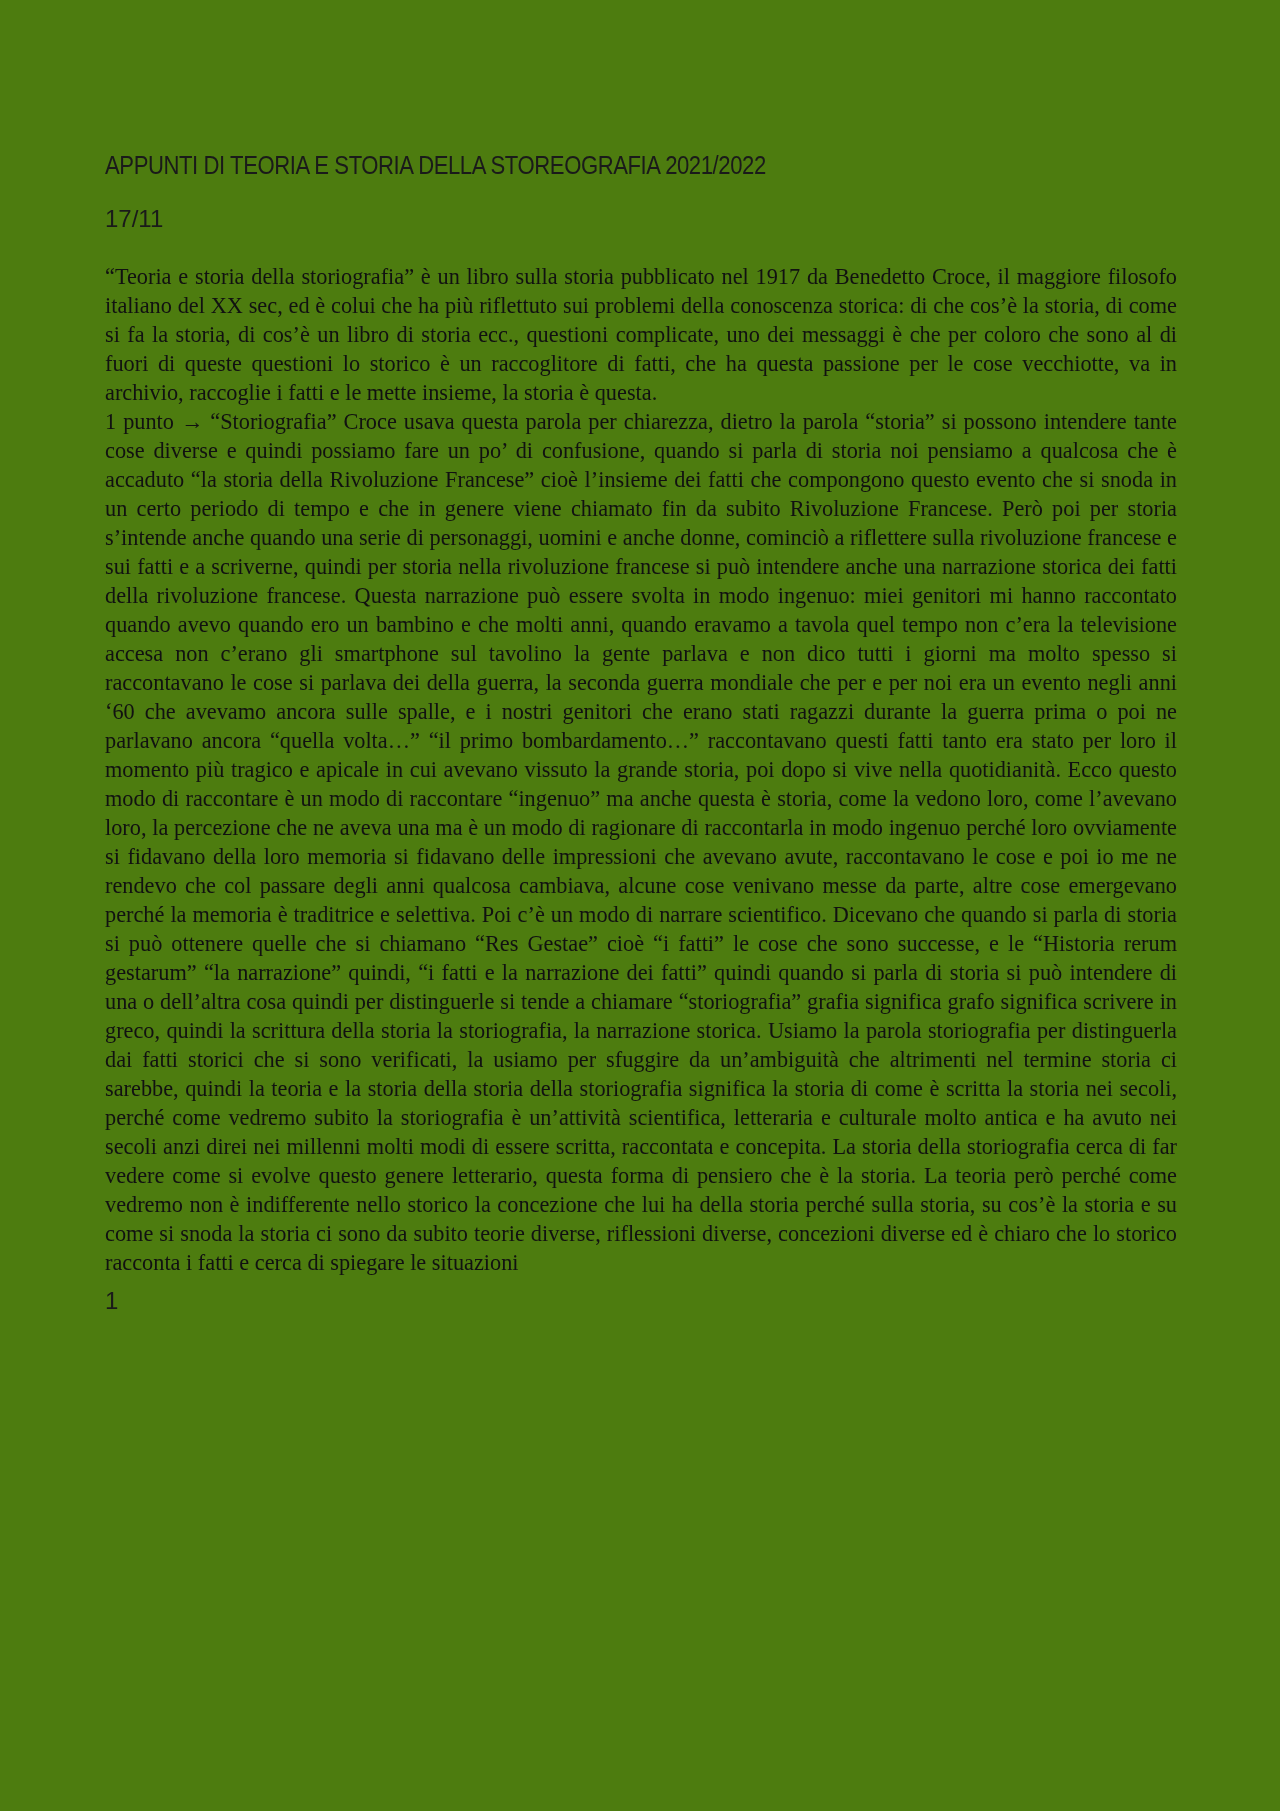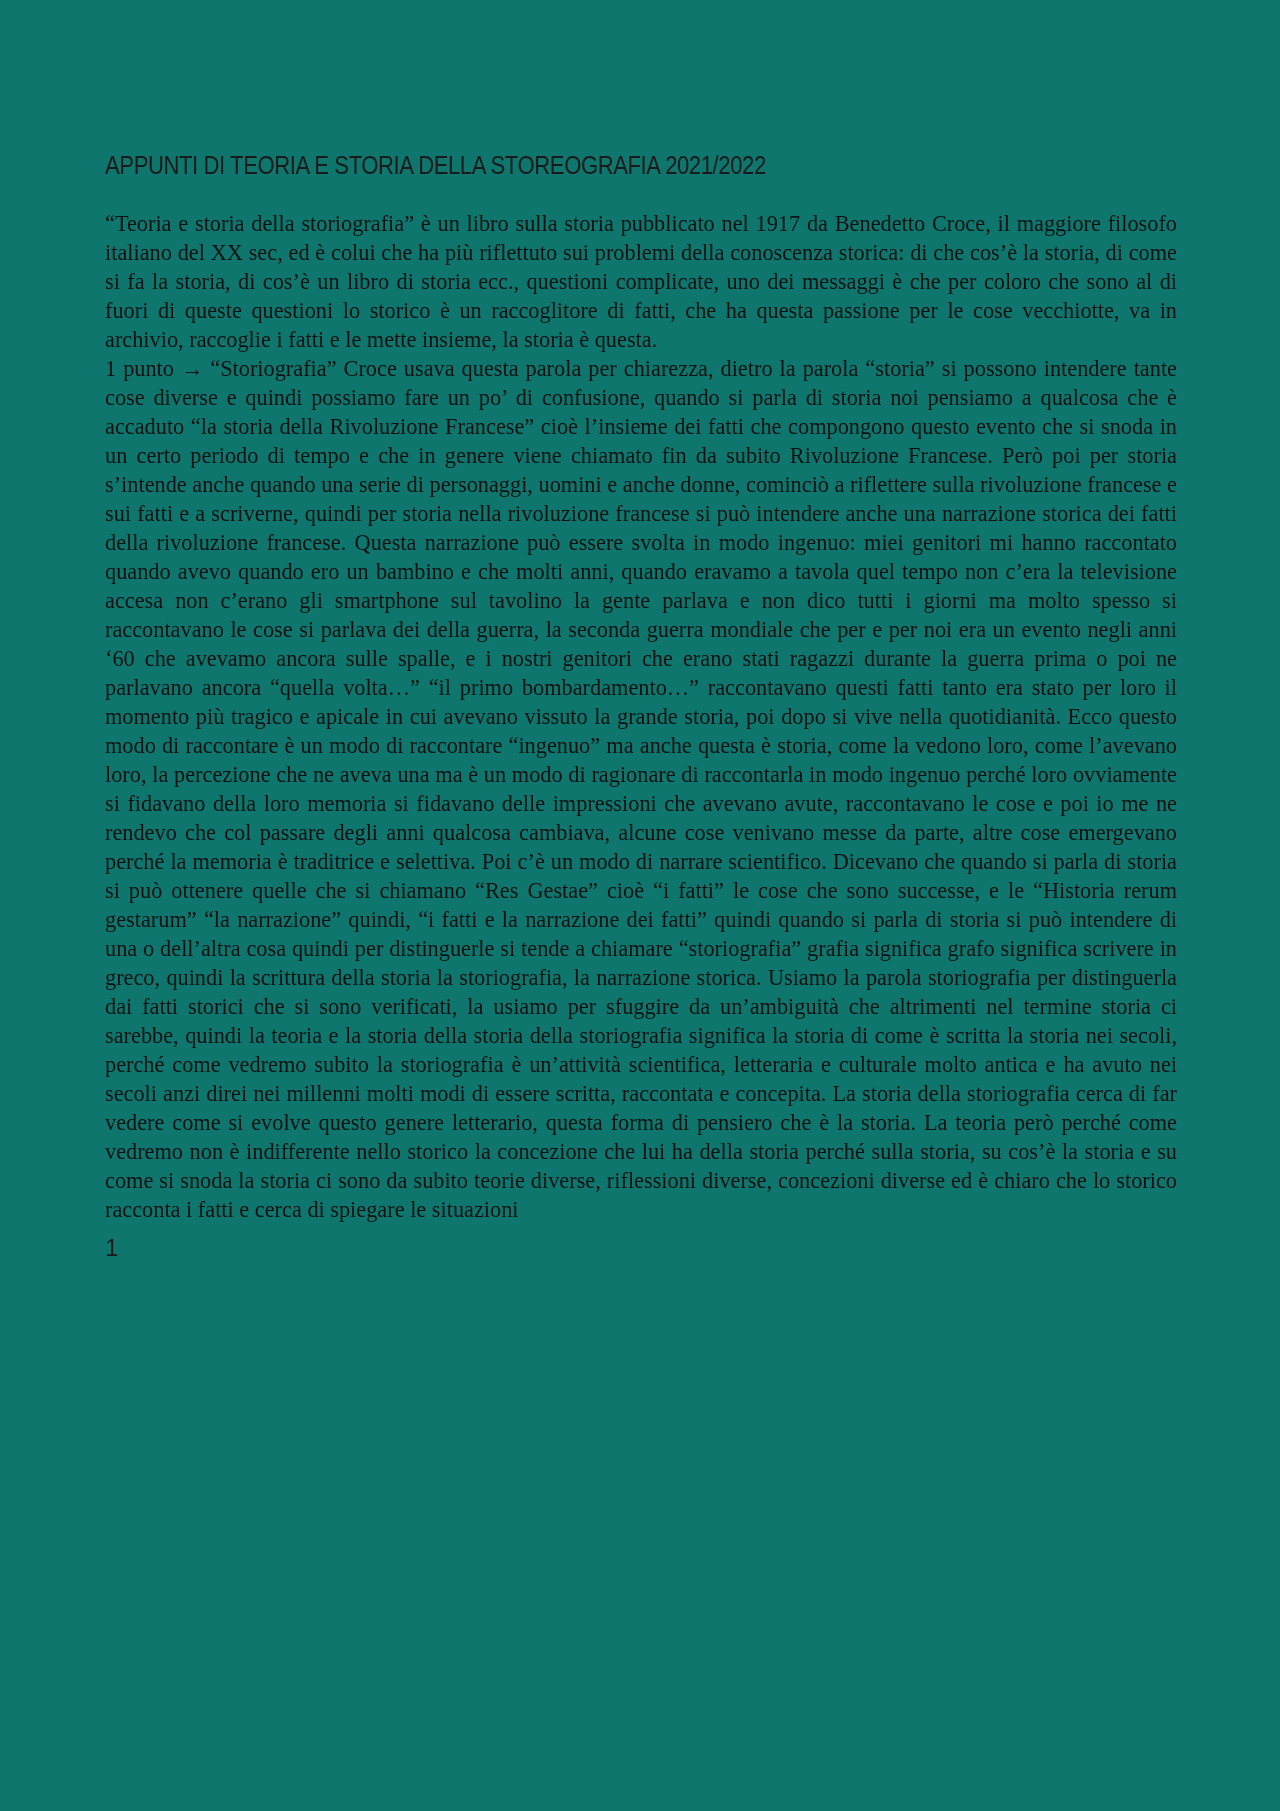--- a/index.html
+++ b/index.html
@@ -5,21 +5,21 @@
   html, body {
     margin: 0;
     padding: 0;
     background: #ffffff;
   }
   .page {
     position: relative;
     width: 1280px;
     height: 1811px;
     margin: 0 auto;
-    background: #0f766e;
+    background: #4d7c0f;
     box-sizing: border-box;
     padding: 150px 103px 0 105px;
     overflow: hidden;
   }
   .doc-title {
     font-family: "Liberation Sans", "DejaVu Sans", sans-serif;
     font-size: 26px;
     font-weight: 400;
     color: #1a1a1a;
     letter-spacing: -0.5px;
@@ -57,20 +57,21 @@
     margin-top: 10px;
     line-height: 28px;
   }
 </style>
 </head>
 <body>
 
 <div class="page">
   <div class="doc-title">APPUNTI DI TEORIA E STORIA DELLA STOREOGRAFIA 2021/2022</div>
 
+  <div class="doc-date">17/11</div>
 
   <div class="doc-body">
     <p>“Teoria e storia della storiografia” è un libro sulla storia pubblicato nel 1917 da Benedetto Croce, il maggiore filosofo italiano del XX sec, ed è colui che ha più riflettuto sui problemi della conoscenza storica: di che cos’è la storia, di come si fa la storia, di cos’è un libro di storia ecc., questioni complicate, uno dei messaggi è che per coloro che sono al di fuori di queste questioni lo storico è un raccoglitore di fatti, che ha questa passione per le cose vecchiotte, va in archivio, raccoglie i fatti e le mette insieme, la storia è questa.</p>
     <p>1 punto → “Storiografia” Croce usava questa parola per chiarezza, dietro la parola “storia” si possono intendere tante cose diverse e quindi possiamo fare un po’ di confusione, quando si parla di storia noi pensiamo a qualcosa che è accaduto “la storia della Rivoluzione Francese” cioè l’insieme dei fatti che compongono questo evento che si snoda in un certo periodo di tempo e che in genere viene chiamato fin da subito Rivoluzione Francese. Però poi per storia s’intende anche quando una serie di personaggi, uomini e anche donne, cominciò a riflettere sulla rivoluzione francese e sui fatti e a scriverne, quindi per storia nella rivoluzione francese si può intendere anche una narrazione storica dei fatti della rivoluzione francese. Questa narrazione può essere svolta in modo ingenuo: miei genitori mi hanno raccontato quando avevo quando ero un bambino e che molti anni, quando eravamo a tavola quel tempo non c’era la televisione accesa non c’erano gli smartphone sul tavolino la gente parlava e non dico tutti i giorni ma molto spesso si raccontavano le cose si parlava dei della guerra, la seconda guerra mondiale che per e per noi era un evento negli anni ‘60 che avevamo ancora sulle spalle, e i nostri genitori che erano stati ragazzi durante la guerra prima o poi ne parlavano ancora “quella volta…” “il primo bombardamento…” raccontavano questi fatti tanto era stato per loro il momento più tragico e apicale in cui avevano vissuto la grande storia, poi dopo si vive nella quotidianità. Ecco questo modo di raccontare è un modo di raccontare “ingenuo” ma anche questa è storia, come la vedono loro, come l’avevano loro, la percezione che ne aveva una ma è un modo di ragionare di raccontarla in modo ingenuo perché loro ovviamente si fidavano della loro memoria si fidavano delle impressioni che avevano avute, raccontavano le cose e poi io me ne rendevo che col passare degli anni qualcosa cambiava, alcune cose venivano messe da parte, altre cose emergevano perché la memoria è traditrice e selettiva. Poi c’è un modo di narrare scientifico. Dicevano che quando si parla di storia si può ottenere quelle che si chiamano “Res Gestae” cioè “i fatti” le cose che sono successe, e le “Historia rerum gestarum” “la narrazione” quindi, “i fatti e la narrazione dei fatti” quindi quando si parla di storia si può intendere di una o dell’altra cosa quindi per distinguerle si tende a chiamare “storiografia” grafia significa grafo significa scrivere in greco, quindi la scrittura della storia la storiografia, la narrazione storica. Usiamo la parola storiografia per distinguerla dai fatti storici che si sono verificati, la usiamo per sfuggire da un’ambiguità che altrimenti nel termine storia ci sarebbe, quindi la teoria e la storia della storia della storiografia significa la storia di come è scritta la storia nei secoli, perché come vedremo subito la storiografia è un’attività scientifica, letteraria e culturale molto antica e ha avuto nei secoli anzi direi nei millenni molti modi di essere scritta, raccontata e concepita. La storia della storiografia cerca di far vedere come si evolve questo genere letterario, questa forma di pensiero che è la storia. La teoria però perché come vedremo non è indifferente nello storico la concezione che lui ha della storia perché sulla storia, su cos’è la storia e su come si snoda la storia ci sono da subito teorie diverse, riflessioni diverse, concezioni diverse ed è chiaro che lo storico racconta i fatti e cerca di spiegare le situazioni</p>
   </div>
 
   <div class="page-number">1</div>
 </div>
 
 </body></html>

